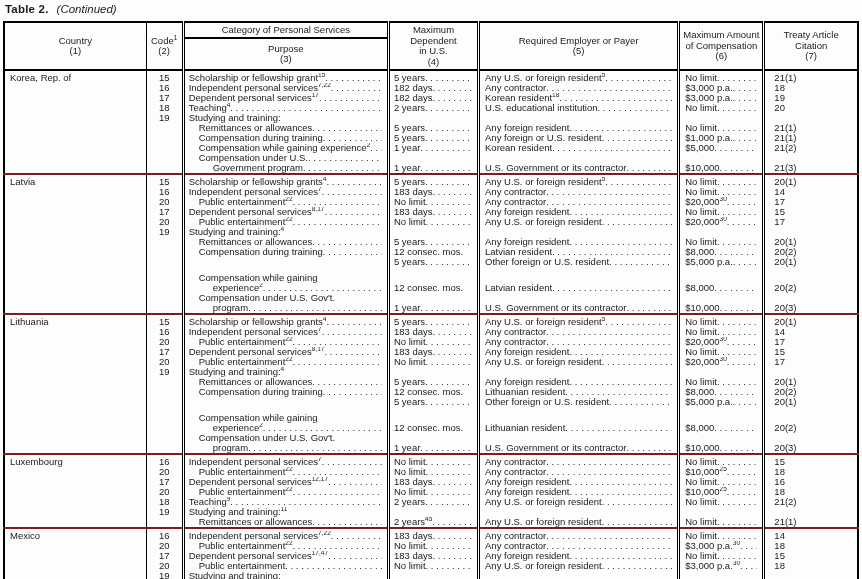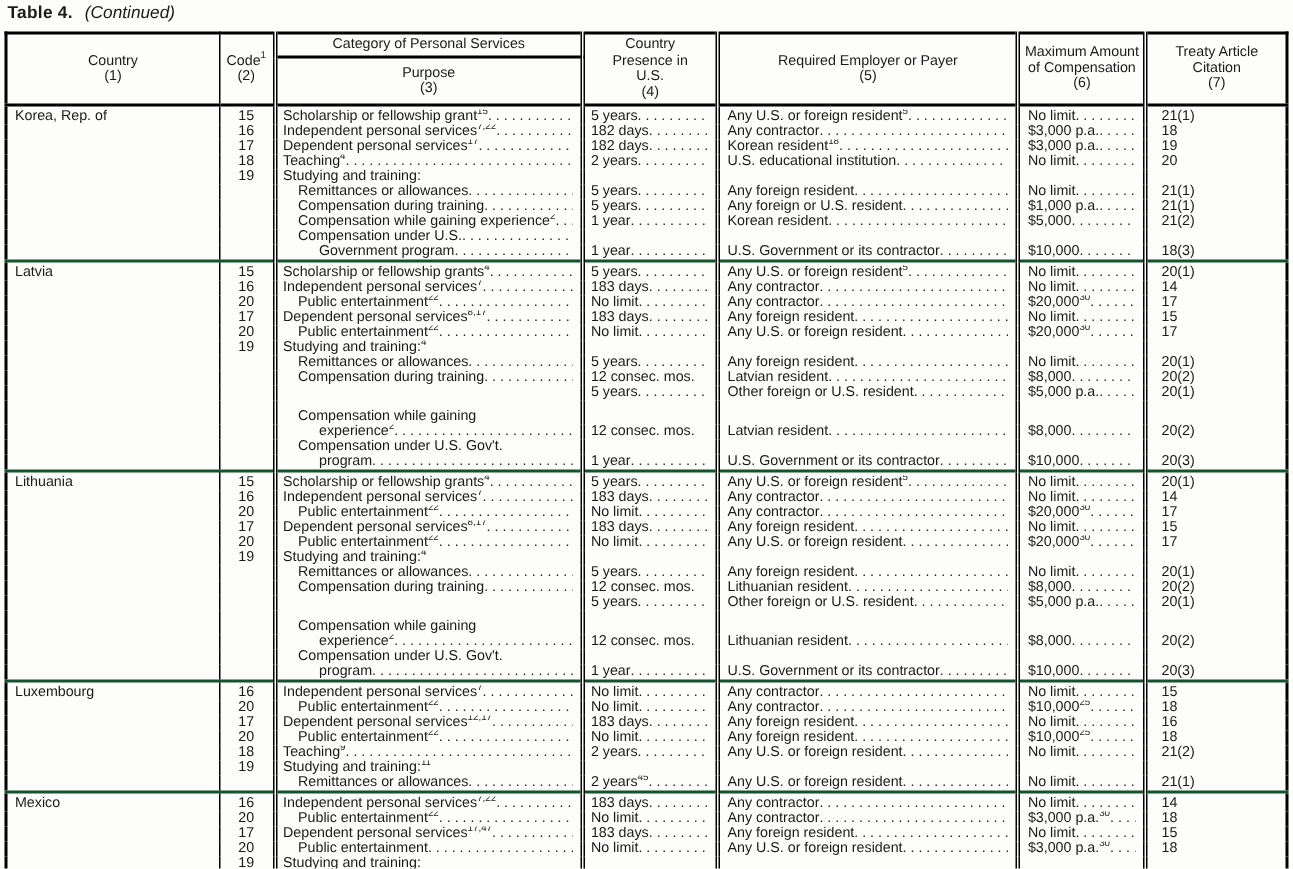--- a/index.html
+++ b/index.html
@@ -36,21 +36,21 @@
   }
   .h-category{height:14px;margin-top:40px;}
   .h-purpose{height:30px;}
   .hl{margin:0 auto;}
   .h-presence .hl{max-width:56px;}
   .h-amount .hl{max-width:78px;}
   .h-treaty .hl{max-width:68px;}
 
   .dbl{border-left:3px double #000;}
   .c-code{border-left:1px solid #000;text-align:center;}
-  tbody{border-top:2px solid #14532d;}
+  tbody{border-top:2px solid #7f1d1d;}
   tbody tr:first-child > td{padding-top:2px;}
   tr.gap > td{padding-top:6px;}
 
   .c-country{padding:2px 2px 0 5px;vertical-align:top;}
   .c-treaty{padding-left:9px;}
 
   .cl{display:flex;align-items:baseline;overflow:hidden;padding-right:5px;}
   .c-purpose .cl{padding-left:4px;}
   .c-presence .cl{padding-left:4px;text-align:right;}
   .c-employer .cl{padding-left:5px;}
@@ -58,21 +58,21 @@
   .txt{white-space:nowrap;flex:0 0 auto;}
   .leader{flex:1 1 auto;overflow:hidden;white-space:nowrap;min-width:6px;}
   .leader::after{content:" . . . . . . . . . . . . . . . . . . . . . . . . . . . . . . . . . . . . . .";}
   sup{font-size:6.5px;line-height:0;vertical-align:super;}
 </style>
 </head>
 <body>
 
 <div class="page">
   <div class="title">
-    <span class="pfx">Table 4.</span><span class="cont">(Continued)</span>
+    <span class="pfx">Table 2.</span><span class="cont">(Continued)</span>
   </div>
 
   <table>
     <colgroup>
       <col style="width:142px">
         <col style="width:37px">
         <col style="width:205px">
         <col style="width:90px">
         <col style="width:200px">
         <col style="width:85px">
@@ -83,21 +83,21 @@
         <th rowspan="2" class="h-country">
           <div class="hl">Country</div>
           <div>(1)</div>
         </th>
         <th rowspan="2" class="h-code c-code">
           <div><span>Code</span><sup>1</sup></div>
           <div>(2)</div>
         </th>
         <th class="h-category dbl">Category of Personal Services</th>
         <th rowspan="2" class="h-presence dbl">
-          <div class="hl">Country Presence in U.S.</div>
+          <div class="hl">Maximum Dependent in U.S.</div>
           <div>(4)</div>
         </th>
         <th rowspan="2" class="h-employer dbl">
           <div class="hl">Required Employer or Payer</div>
           <div>(5)</div>
         </th>
         <th rowspan="2" class="h-amount dbl">
           <div class="hl">Maximum Amount of Compensation</div>
           <div>(6)</div>
         </th>
@@ -379,21 +379,21 @@
               <span class="txt">U.S. Government or its contractor</span>
               <span class="leader"></span>
             </div>
           </td>
           <td class="c-amount dbl">
             <div class="cl">
               <span class="txt">$10,000</span>
               <span class="leader"></span>
             </div>
           </td>
-          <td class="c-treaty dbl">18(3)</td>
+          <td class="c-treaty dbl">21(3)</td>
         </tr>
       </tbody>
       <tbody>
         <tr>
           <td class="c-country" rowspan="13">Latvia</td>
           <td class="c-code">15</td>
           <td class="c-purpose dbl">
             <div class="cl">
               <span class="txt">Scholarship or fellowship grants<sup>4</sup></span>
               <span class="leader"></span>

